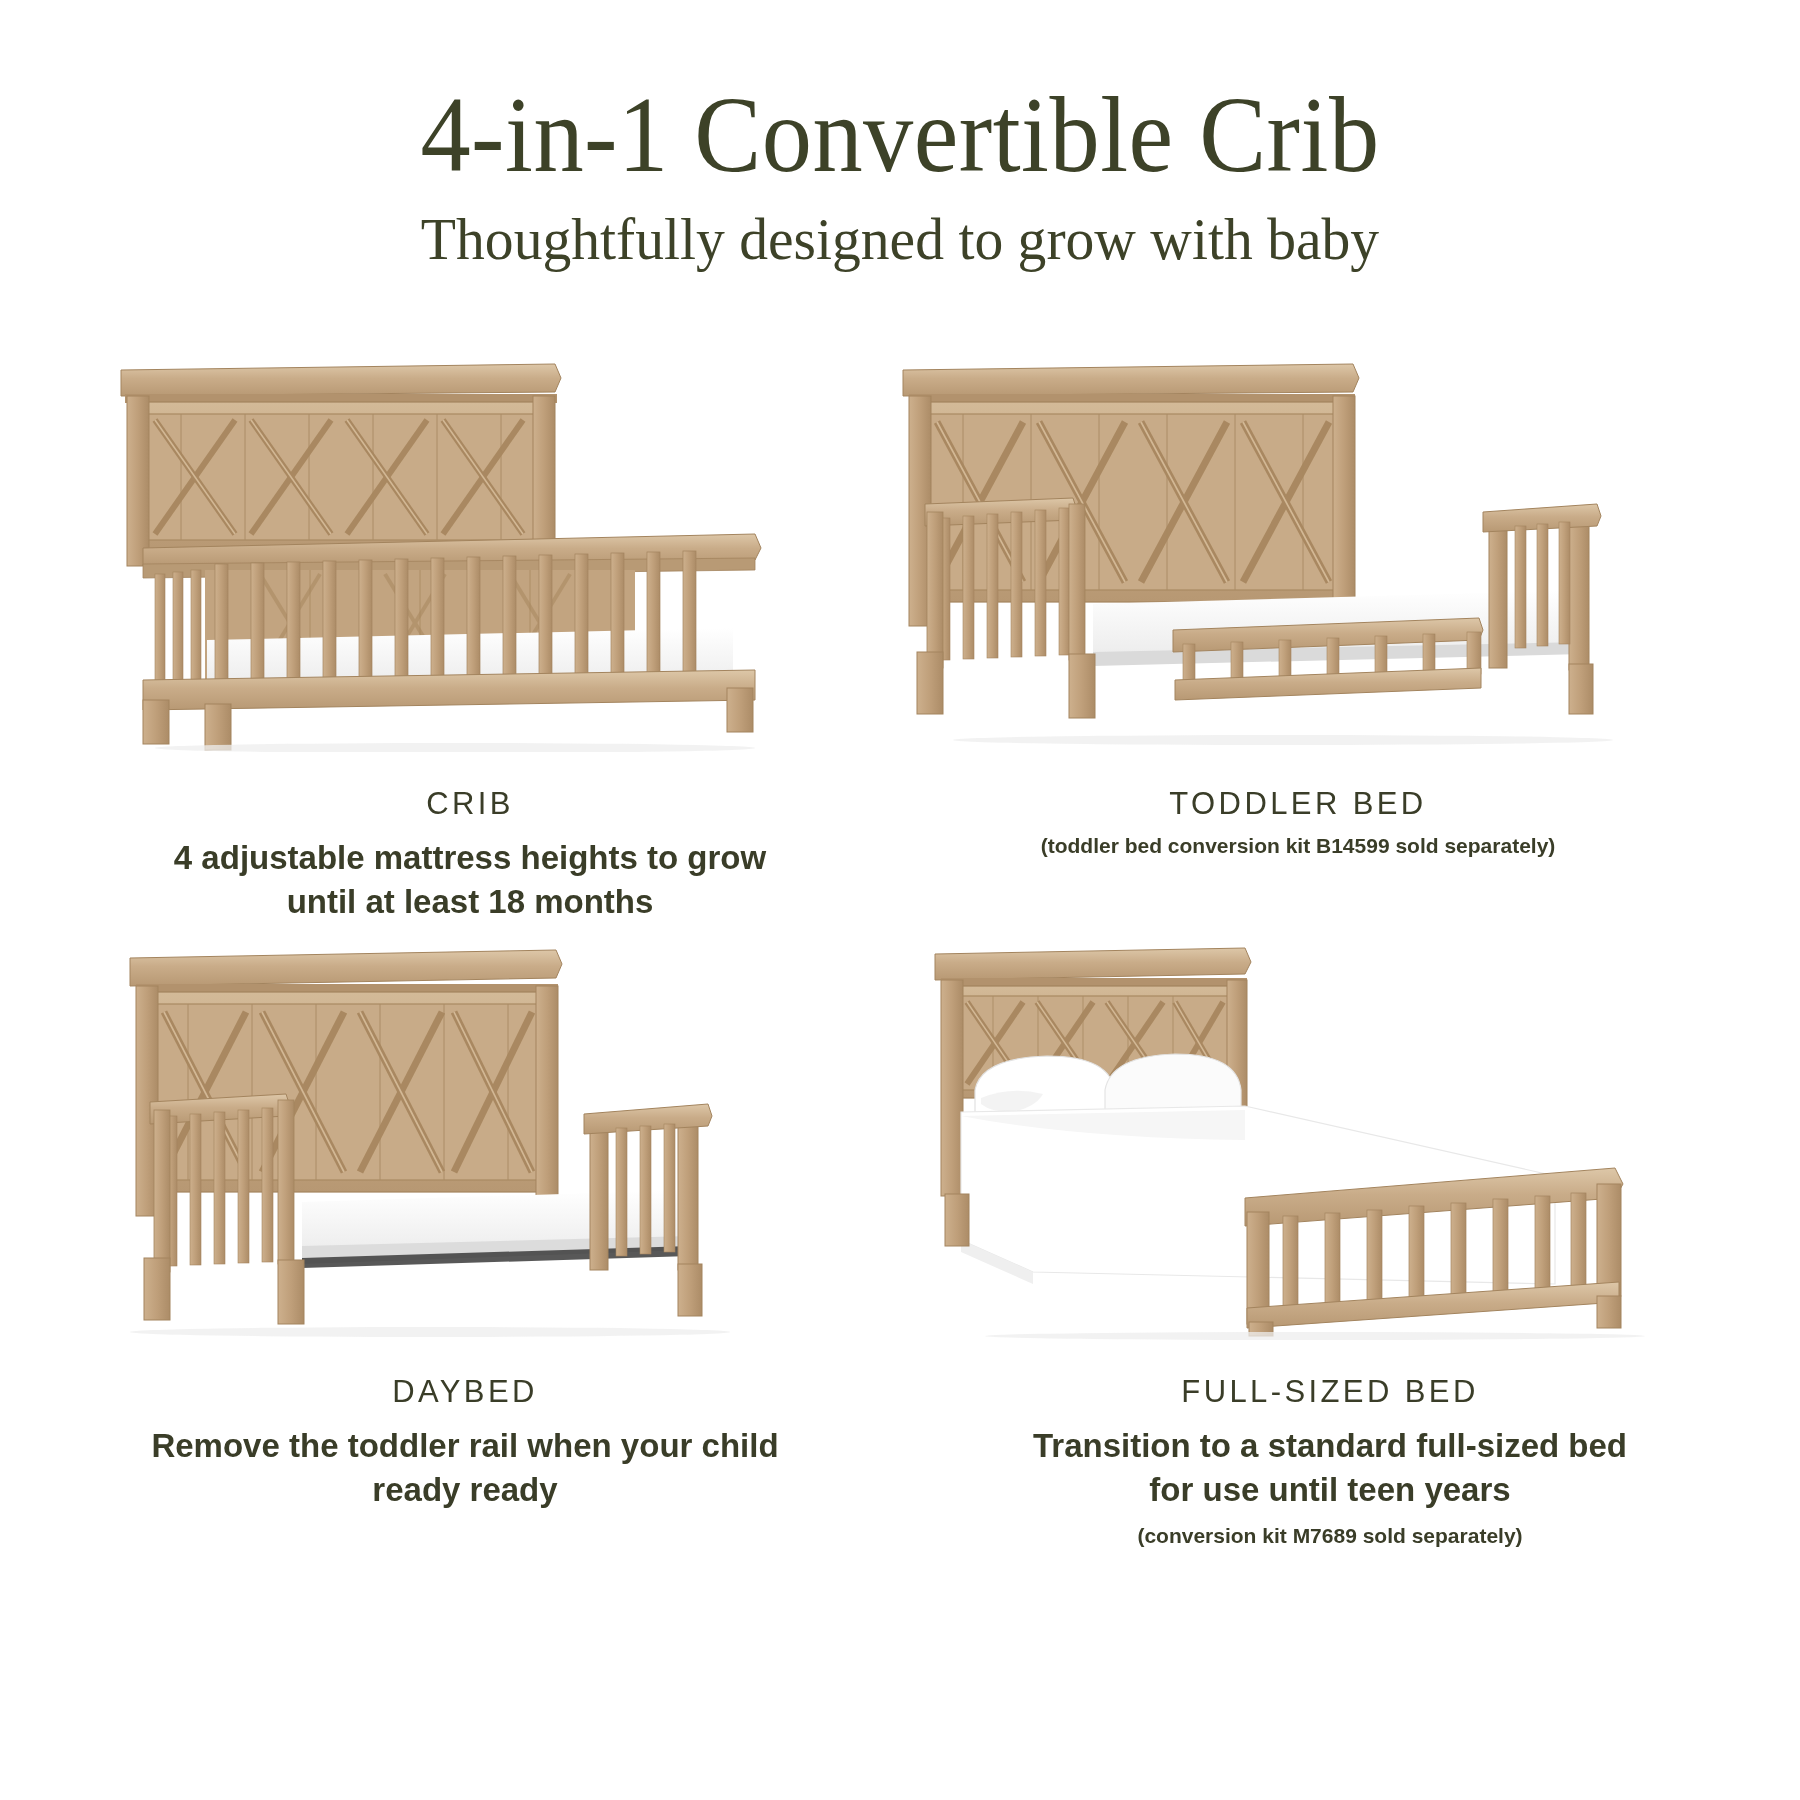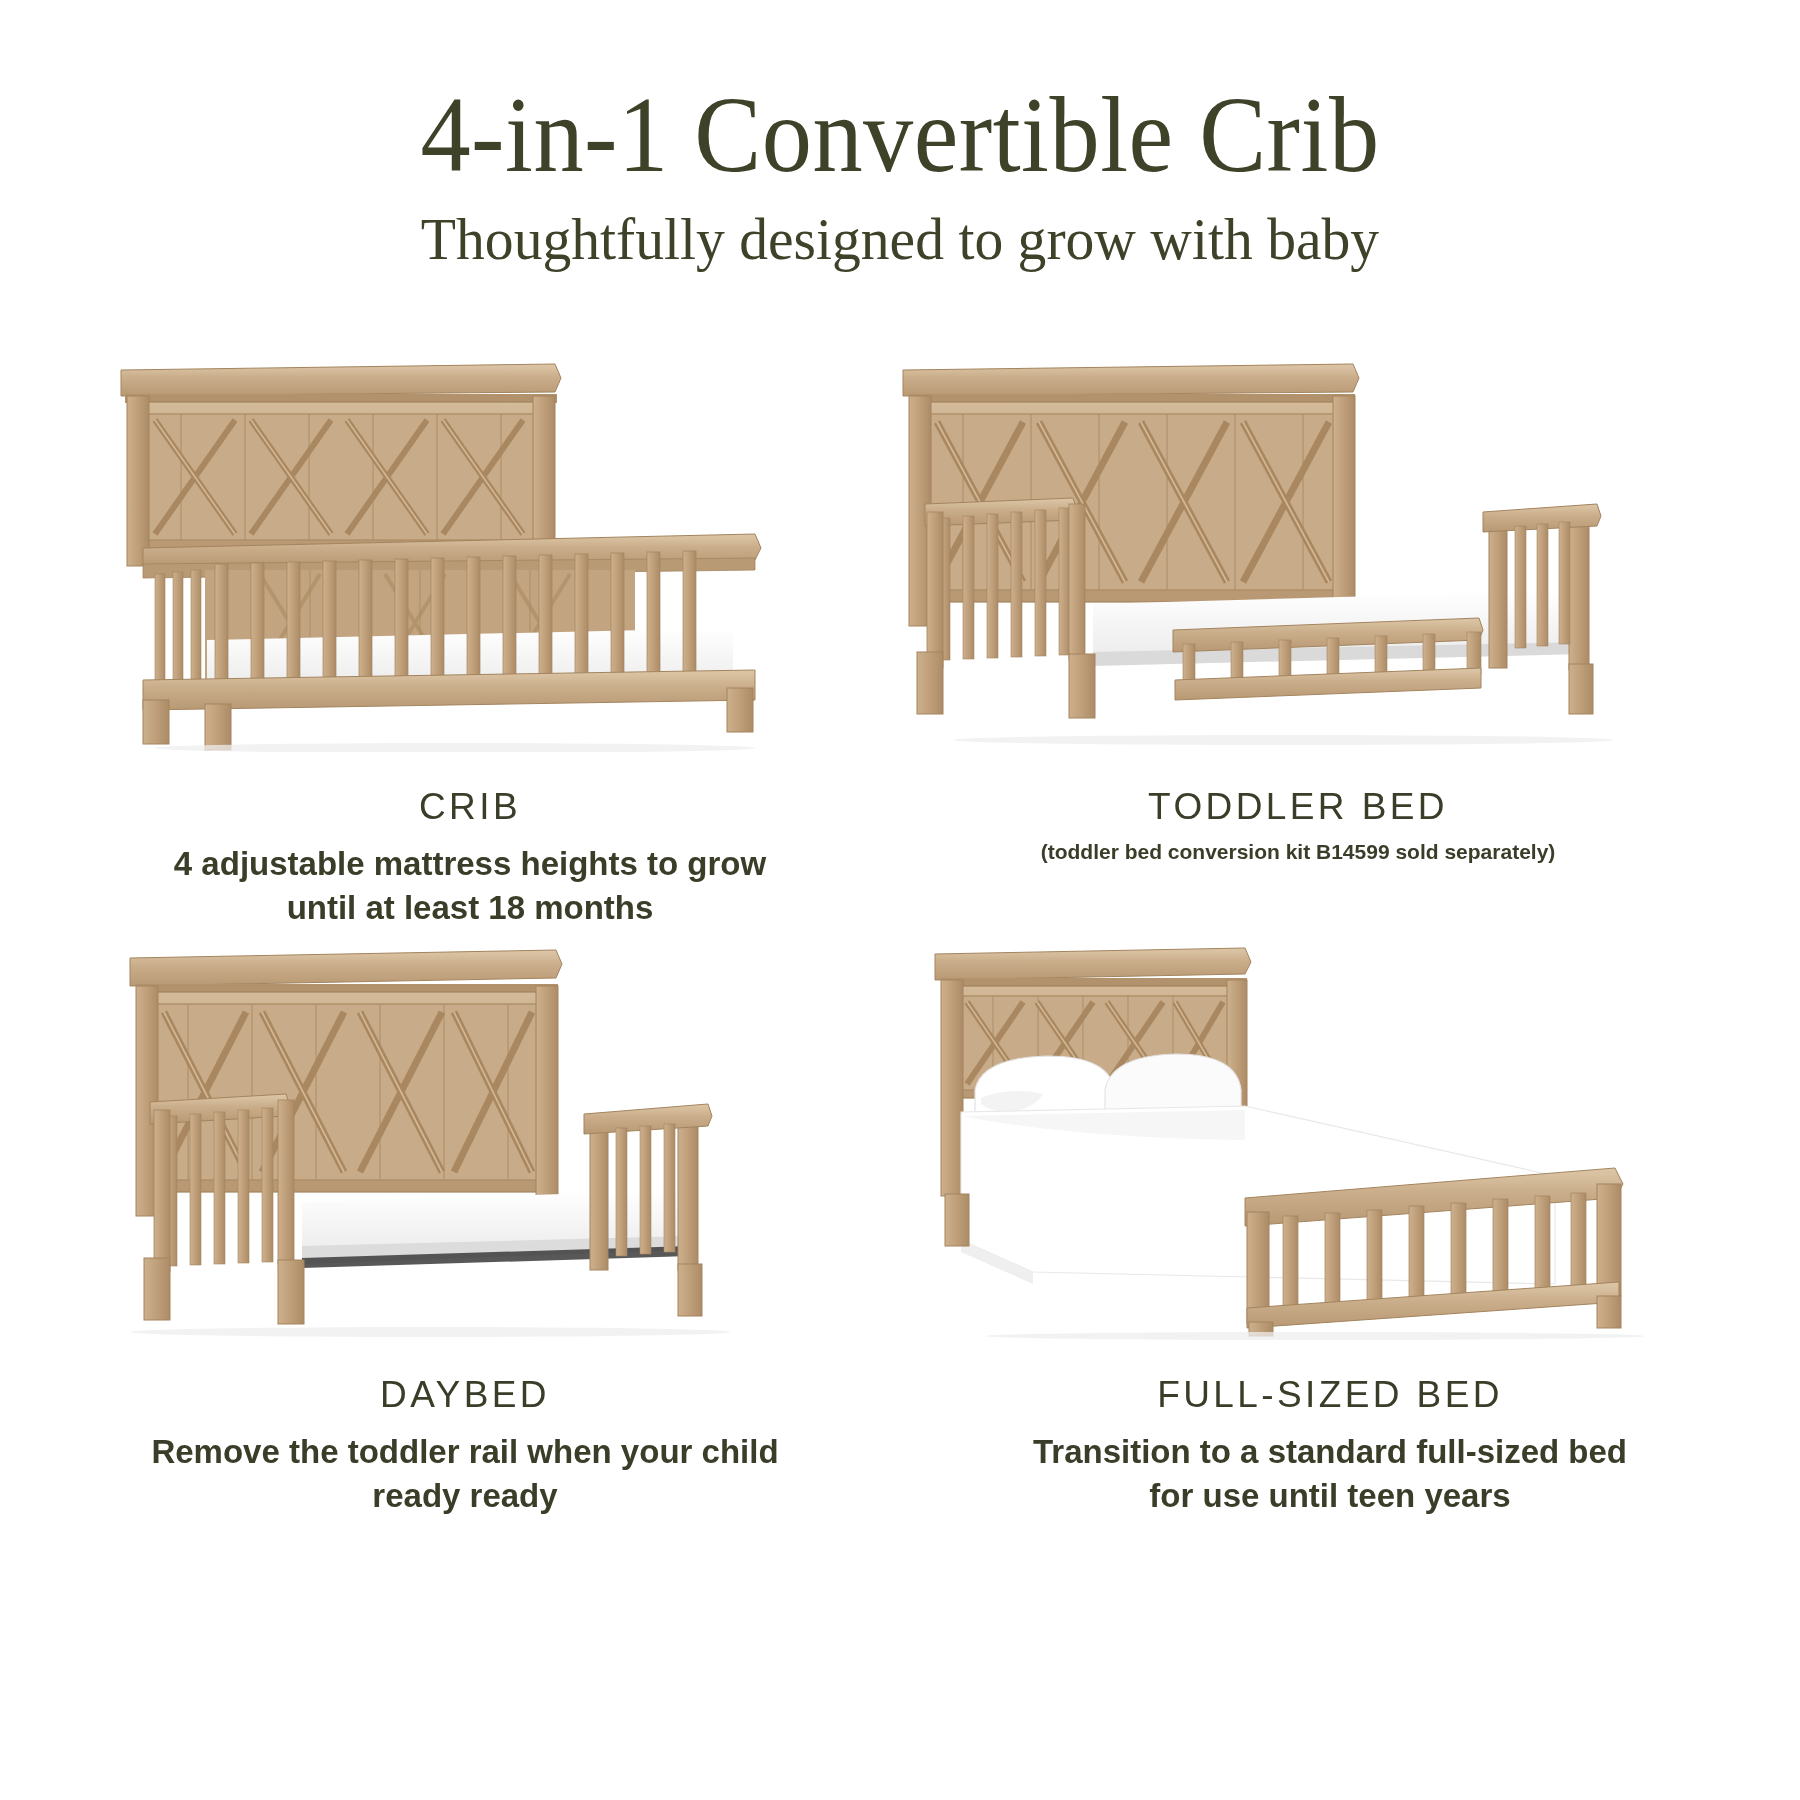--- a/index.html
+++ b/index.html
@@ -75,21 +75,21 @@
   }
   .art-wrap {
     height: 400px;
     display: flex;
     align-items: flex-end;
     justify-content: center;
   }
 
   .cap-title {
     font-family: "Liberation Sans", sans-serif;
-    font-size: 37px;
+    font-size: 31px;
     letter-spacing: 3.4px;
     font-weight: 400;
     color: #3a3d28;
     margin: 34px 0 0 0;
   }
   .cap-body {
     font-family: "Liberation Sans", sans-serif;
     font-size: 33px;
     line-height: 1.33;
     font-weight: 700;
@@ -459,16 +459,17 @@
           <path d="M332,368 L704,342 L704,362 L332,388 Z" fill="url(#wdH)" stroke="#a3845e" stroke-width="1"></path>
 
           <rect x="30" y="254" width="24" height="52" fill="url(#wdS)" stroke="#a3845e" stroke-width="1"></rect>
           <rect x="334" y="382" width="24" height="14" fill="url(#wdS)" stroke="#a3845e" stroke-width="1"></rect>
           <rect x="682" y="356" width="24" height="32" fill="url(#wdS)" stroke="#a3845e" stroke-width="1"></rect>
           <ellipse cx="400" cy="396" rx="330" ry="4" fill="#ededed" opacity="0.75"></ellipse>
         </svg>
       </div>
       <div class="cap-title">FULL-SIZED BED</div>
       <div class="cap-body">Transition to a standard full-sized bed for use until teen years</div>
+      <div class="cap-fine">(conversion kit M7689 sold separately)</div>
     </div>
 
   </div>
 </div>
 
 </body></html>

